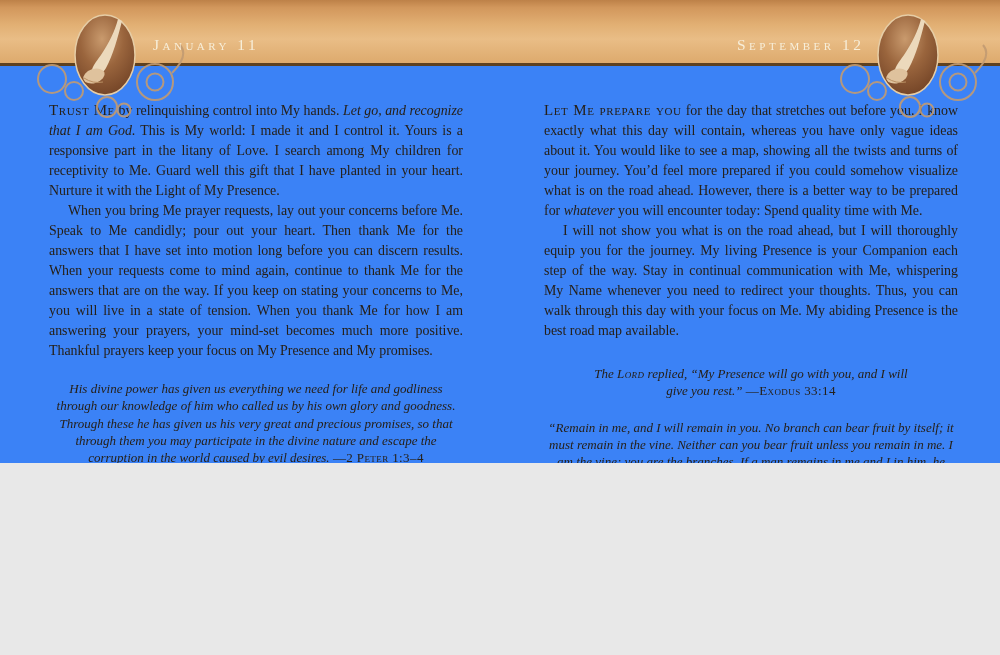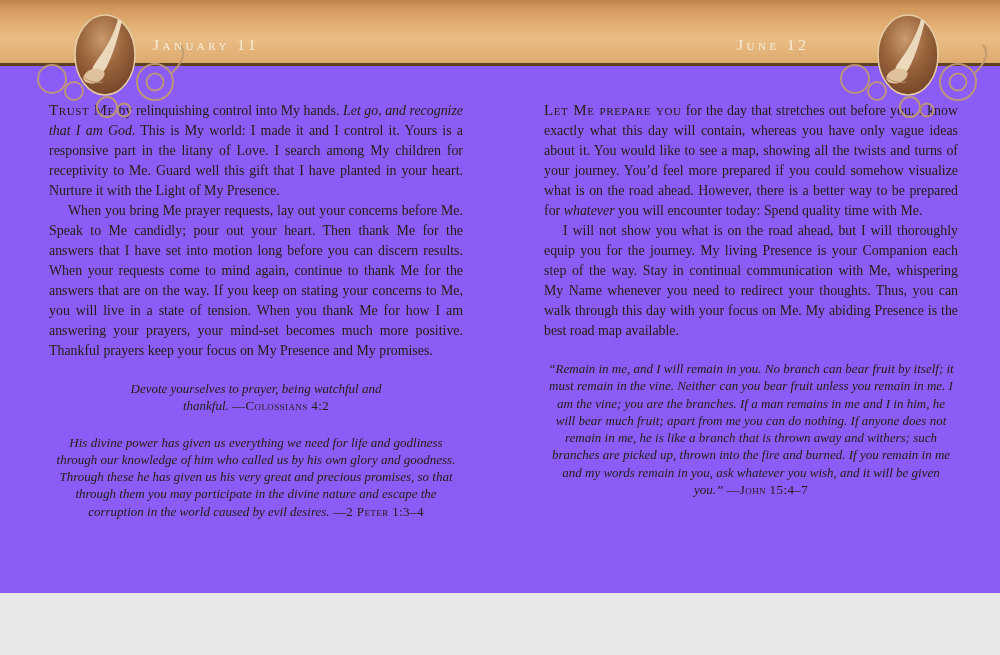--- a/index.html
+++ b/index.html
@@ -1,18 +1,18 @@
 <!DOCTYPE html>
 <html><head>
 <meta charset="utf-8">
 <style>
   html,body{margin:0;padding:0;background:#e8e8e8;}
   #spread{
-    position:relative;width:1000px;height:593px;margin:0 auto;
-    background:#8b5cf6;overflow:hidden;
+    position:relative;width:1000px;height:463px;margin:0 auto;
+    background:#3b82f6;overflow:hidden;
     font-family:"Liberation Serif", serif;color:#262019;
   }
   
   .band{
     position:absolute;left:0;top:0;width:1000px;height:63px;
     background:linear-gradient(180deg,#bd8148 0%,#d2975c 12%,#e2b074 40%,#e9bd86 62%,#ddaa6d 100%);
     border-bottom:3px solid #5e4120;
   }
   .title{
     position:absolute;top:36px;font-size:15.5px;letter-spacing:3.5px;
@@ -90,32 +90,32 @@
       <circle cx="95" cy="102" r="10"></circle>
       <circle cx="112" cy="105" r="6.5"></circle>
     </g>
     <ellipse cx="93" cy="50" rx="30" ry="40" fill="url(#ovalg)" stroke="#e6cda6" stroke-width="1.5"></ellipse>
     <path d="M106,14 C103,26 97,38 89,50 C84,57 78,64 80,69 C83,73 90,70 94,63 C101,50 106,32 110,16 Z" fill="#ecd9bc"></path>
     <ellipse cx="82" cy="71" rx="11" ry="7" fill="#dfc29d" transform="rotate(-18 82 71)"></ellipse>
     <path d="M72,73 q9,6 19,4" stroke="#b98f63" stroke-width="1" fill="none"></path>
   </svg>
 
   <div class="title" style="left:153px">January 11</div>
-  <div class="title" style="left:737px">June 12</div>
+  <div class="title" style="left:737px">September 12</div>
 
   <section class="col left">
     <p class="body"><span class="seg-lead">Trust Me</span><span class="seg-plain"> by relinquishing control into My hands. </span><span class="seg-italic">Let go, and recognize that I am God</span><span class="seg-plain">. This is My world: I made it and I control it. Yours is a responsive part in the litany of Love. I search among My children for receptivity to Me. Guard well this gift that I have planted in your heart. Nurture it with the Light of My Presence.</span></p>
     <p class="body indent"><span class="seg-plain">When you bring Me prayer requests, lay out your concerns before Me. Speak to Me candidly; pour out your heart. Then thank Me for the answers that I have set into motion long before you can discern results. When your requests come to mind again, continue to thank Me for the answers that are on the way. If you keep on stating your concerns to Me, you will live in a state of tension. When you thank Me for how I am answering your prayers, your mind-set becomes much more positive. Thankful prayers keep your focus on My Presence and My promises.</span></p>
-    <div class="scripture pad-b"><span class="seg-italic">Devote yourselves to prayer, being watchful and thankful. </span><span class="seg-ref">—Colossians 4:2</span></div>
     <div class="scripture pad-c"><span class="seg-italic">His divine power has given us everything we need for life and godliness through our knowledge of him who called us by his own glory and goodness. Through these he has given us his very great and precious promises, so that through them you may participate in the divine nature and escape the corruption in the world caused by evil desires. </span><span class="seg-ref">—2 Peter 1:3–4</span></div>
   </section>
 
   <section class="col right">
     <p class="body"><span class="seg-lead">Let Me prepare you</span><span class="seg-plain"> for the day that stretches out before you. I know exactly what this day will contain, whereas you have only vague ideas about it. You would like to see a map, showing all the twists and turns of your journey. You’d feel more prepared if you could somehow visualize what is on the road ahead. However, there is a better way to be prepared for </span><span class="seg-italic">whatever</span><span class="seg-plain"> you will encounter today: Spend quality time with Me.</span></p>
     <p class="body indent"><span class="seg-plain">I will not show you what is on the road ahead, but I will thoroughly equip you for the journey. My living Presence is your Companion each step of the way. Stay in continual communication with Me, whispering My Name whenever you need to redirect your thoughts. Thus, you can walk through this day with your focus on Me. My abiding Presence is the best road map available.</span></p>
+    <div class="scripture first pad-d"><span class="seg-italic">The </span><span class="seg-ref-italic">Lord</span><span class="seg-italic"> replied, “My Presence will go with you, and I will give you rest.” </span><span class="seg-ref">—Exodus 33:14</span></div>
     <div class="scripture pad-e"><span class="seg-italic">“Remain in me, and I will remain in you. No branch can bear fruit by itself; it must remain in the vine. Neither can you bear fruit unless you remain in me. I am the vine; you are the branches. If a man remains in me and I in him, he will bear much fruit; apart from me you can do nothing. If anyone does not remain in me, he is like a branch that is thrown away and withers; such branches are picked up, thrown into the fire and burned. If you remain in me and my words remain in you, ask whatever you wish, and it will be given you.” </span><span class="seg-ref">—John 15:4–7</span></div>
   </section>
 
   <div class="wave" style="left:8px;width:220px">
     <svg width="220" height="10">
         <rect width="220" height="10" fill="url(#wavepat)"></rect>
       </svg>
   </div>
   <div class="wave" style="left:262px;width:220px">
     <svg width="220" height="10">

